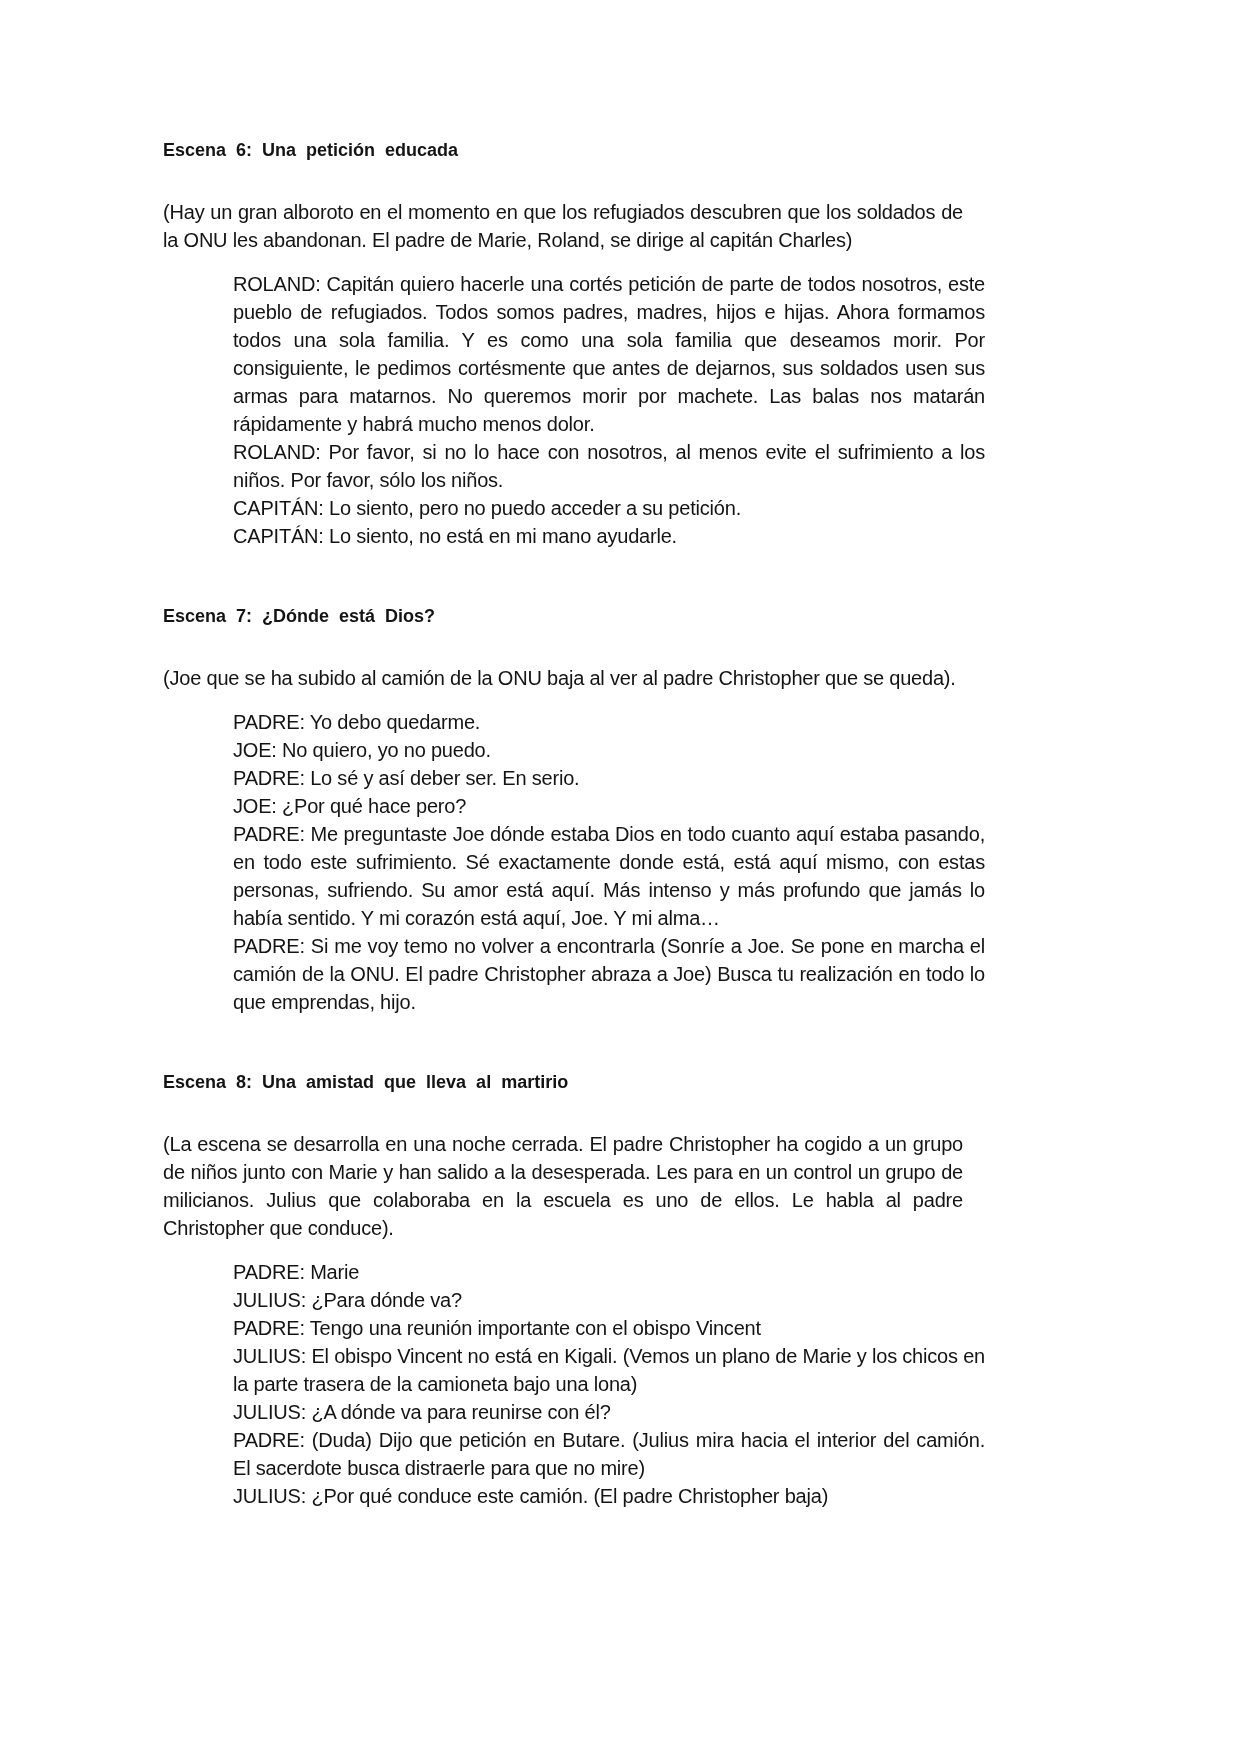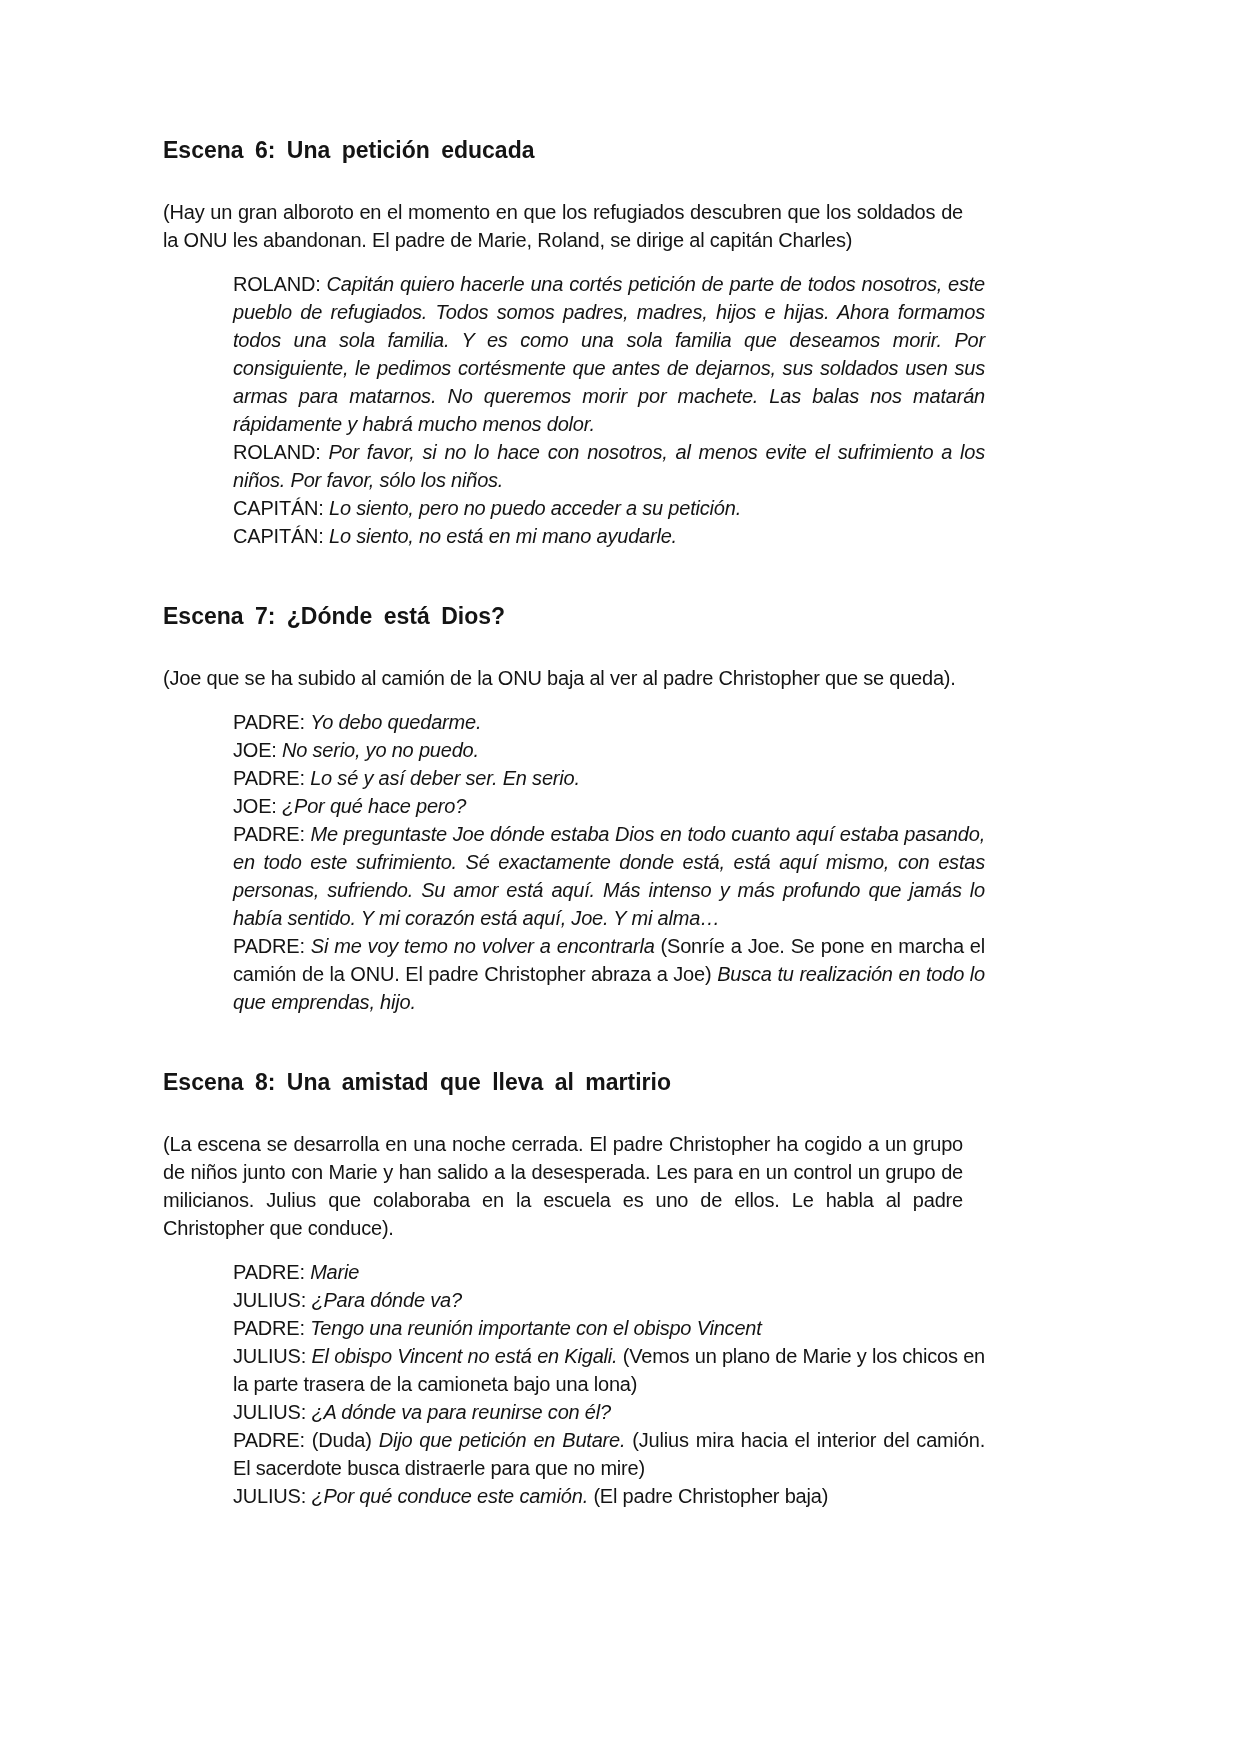--- a/index.html
+++ b/index.html
@@ -17,40 +17,40 @@
     padding: 136px 60px 40px 163px;
     overflow: hidden;
     font-family: "Liberation Sans", "DejaVu Sans", sans-serif;
     color: #141414;
     font-size: 20px;
     line-height: 28px;
     letter-spacing: -0.2px;
   }
   .scene + .scene { margin-top: 52px; }
   .scene-heading {
-    font-size: 23px;
+    font-size: 18px;
     font-weight: bold;
     line-height: 28px;
     margin: 0 0 34px 0;
     word-spacing: 5px;
     letter-spacing: 0;
   }
   .scene-intro {
     width: 800px;
     margin: 0 0 16px 0;
     text-align: justify;
   }
   .dialogue {
     margin: 0 0 0 70px;
     width: 752px;
     text-align: justify;
   }
   .speech { margin: 0; }
   .speaker { font-style: normal; }
-  .seg-italic { font-style: italic; }
+  .seg-italic { }
   .seg-normal { font-style: normal; }
 </style>
 </head>
 <body>
 
 <div class="page">
   <div id="scenes">
       <section class="scene">
         <h2 class="scene-heading">Escena 6: Una petición educada</h2>
         <p class="scene-intro">(Hay un gran alboroto en el momento en que los refugiados descubren que los soldados de la ONU les abandonan. El padre de Marie, Roland, se dirige al capitán Charles)</p>
@@ -59,21 +59,21 @@
           <p class="speech"><span class="speaker">ROLAND:</span> <span class="seg-italic">Por favor, si no lo hace con nosotros, al menos evite el sufrimiento a los niños. Por favor, sólo los niños.</span></p>
           <p class="speech"><span class="speaker">CAPITÁN:</span> <span class="seg-italic">Lo siento, pero no puedo acceder a su petición.</span></p>
           <p class="speech"><span class="speaker">CAPITÁN:</span> <span class="seg-italic">Lo siento, no está en mi mano ayudarle.</span></p>
         </div>
       </section>
       <section class="scene">
         <h2 class="scene-heading">Escena 7: ¿Dónde está Dios?</h2>
         <p class="scene-intro">(Joe que se ha subido al camión de la ONU baja al ver al padre Christopher que se queda).</p>
         <div class="dialogue">
           <p class="speech"><span class="speaker">PADRE:</span> <span class="seg-italic">Yo debo quedarme.</span></p>
-          <p class="speech"><span class="speaker">JOE:</span> <span class="seg-italic">No serio, yo no puedo.</span></p>
+          <p class="speech"><span class="speaker">JOE:</span> <span class="seg-italic">No quiero, yo no puedo.</span></p>
           <p class="speech"><span class="speaker">PADRE:</span> <span class="seg-italic">Lo sé y así deber ser. En serio.</span></p>
           <p class="speech"><span class="speaker">JOE:</span> <span class="seg-italic">¿Por qué hace pero?</span></p>
           <p class="speech"><span class="speaker">PADRE:</span> <span class="seg-italic">Me preguntaste Joe dónde estaba Dios en todo cuanto aquí estaba pasando, en todo este sufrimiento. Sé exactamente donde está, está aquí mismo, con estas personas, sufriendo. Su amor está aquí. Más intenso y más profundo que jamás lo había sentido. Y mi corazón está aquí, Joe. Y mi alma…</span></p>
           <p class="speech"><span class="speaker">PADRE:</span> <span class="seg-italic">Si me voy temo no volver a encontrarla </span><span class="seg-normal">(Sonríe a Joe. Se pone en marcha el camión de la ONU. El padre Christopher abraza a Joe) </span><span class="seg-italic">Busca tu realización en todo lo que emprendas, hijo.</span></p>
         </div>
       </section>
       <section class="scene">
         <h2 class="scene-heading">Escena 8: Una amistad que lleva al martirio</h2>
         <p class="scene-intro">(La escena se desarrolla en una noche cerrada. El padre Christopher ha cogido a un grupo de niños junto con Marie y han salido a la desesperada. Les para en un control un grupo de milicianos. Julius que colaboraba en la escuela es uno de ellos. Le habla al padre Christopher que conduce).</p>
         <div class="dialogue">

